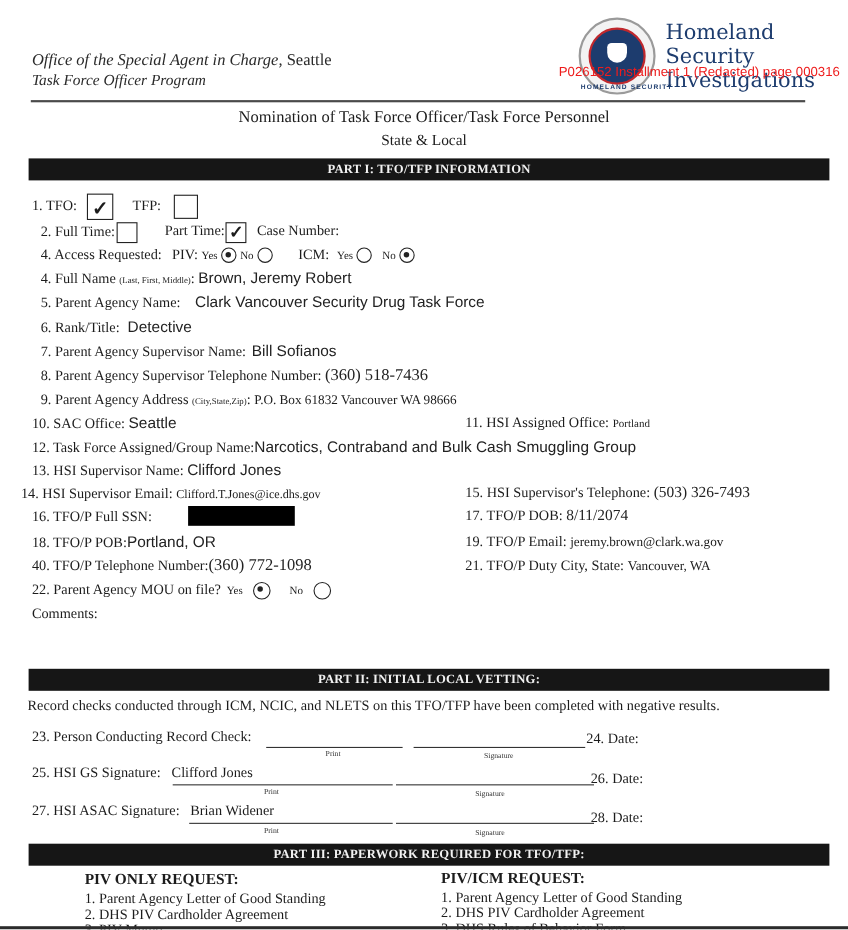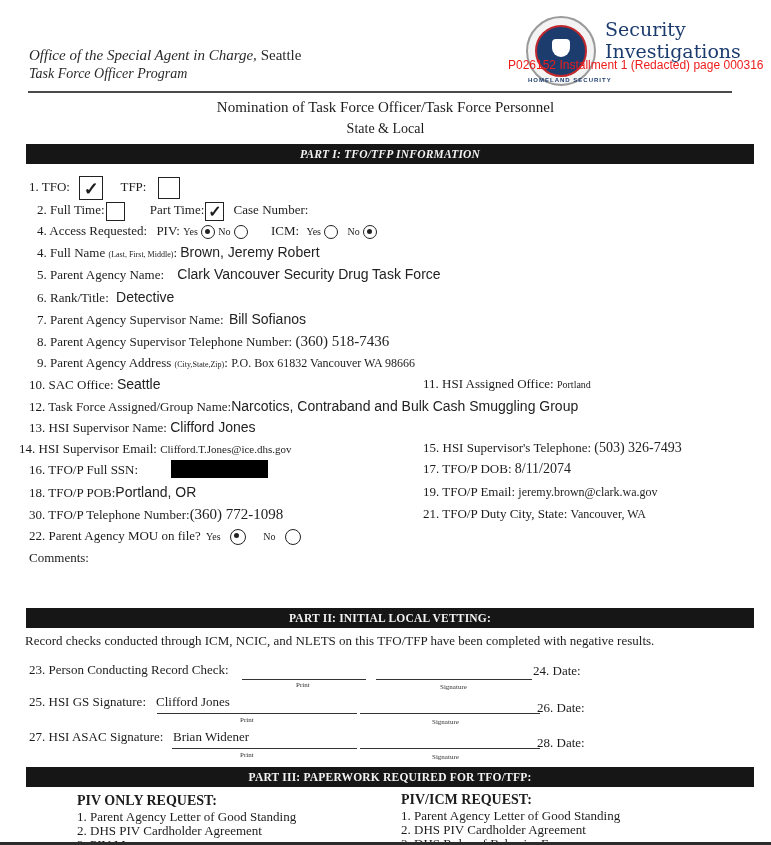--- a/index.html
+++ b/index.html
@@ -48,29 +48,30 @@
 </div>
 <div class="abs office" style="top:66px; font-size:14px;">Task Force Officer Program</div>
 
 <div class="abs seal">
   <div class="inner">
     <div class="eagle"></div>
   </div>
   <div class="ring-text">HOMELAND SECURITY</div>
 </div>
 <div class="abs hsi" style="top:18px;">
+  <div>Homeland</div>
   <div>Security</div>
   <div>Investigations</div>
 </div>
 <div class="abs rule"></div>
 
 <div class="abs title" style="top:99px;">Nomination of Task Force Officer/Task Force Personnel</div>
 <div class="abs title" style="top:121px; font-size:14px;">State &amp; Local</div>
 
-<div class="abs bar" style="top:144px;font-style:italic;">PART I:   TFO/TFP INFORMATION</div>
+<div class="abs bar" style="top:144px;">PART I:   TFO/TFP INFORMATION</div>
 
 <div class="abs lbl" style="left:29px; top:176px;">
   <span>1. TFO:</span>
   <span class="box" style="width:24px;height:24px;line-height:24px;margin-left:6px;"><span>✓</span></span>
   <span style="margin-left:14px;">TFP:</span>
   <span class="box" style="width:22px;height:22px;margin-left:8px;"></span>
 </div>
 
 <div class="abs lbl" style="left:37px; top:202px;">
   <span>2. Full Time:</span><span class="box sm" style="margin-left:1px;"></span>
@@ -164,21 +165,21 @@
 
 <div class="abs lbl" style="left:29px; top:484px;">
   <span>18. TFO/P POB:</span><span class="val">Portland, OR</span>
 </div>
 <div class="abs lbl" style="left:423px; top:484px;">
   <span>19. TFO/P Email:</span>
   <span class="valsm">jeremy.brown@clark.wa.gov</span>
 </div>
 
 <div class="abs lbl" style="left:29px; top:506px;">
-  <span>30. TFO/P Telephone Number:</span><span class="val" style="font-family:'Liberation Serif',serif;font-size:15px;">(360) 772-1098</span>
+  <span>40. TFO/P Telephone Number:</span><span class="val" style="font-family:'Liberation Serif',serif;font-size:15px;">(360) 772-1098</span>
 </div>
 <div class="abs lbl" style="left:423px; top:506px;">
   <span>21. TFO/P Duty City, State:</span>
   <span class="valsm">Vancouver, WA</span>
 </div>
 
 <div class="abs lbl" style="left:29px; top:528px;">
   <span>22. Parent Agency MOU on file?</span>
   <span style="font-size:10px;margin-left:2px;">Yes</span>
   <span class="radio on" style="width:16px;height:16px;margin-left:6px;"></span>

